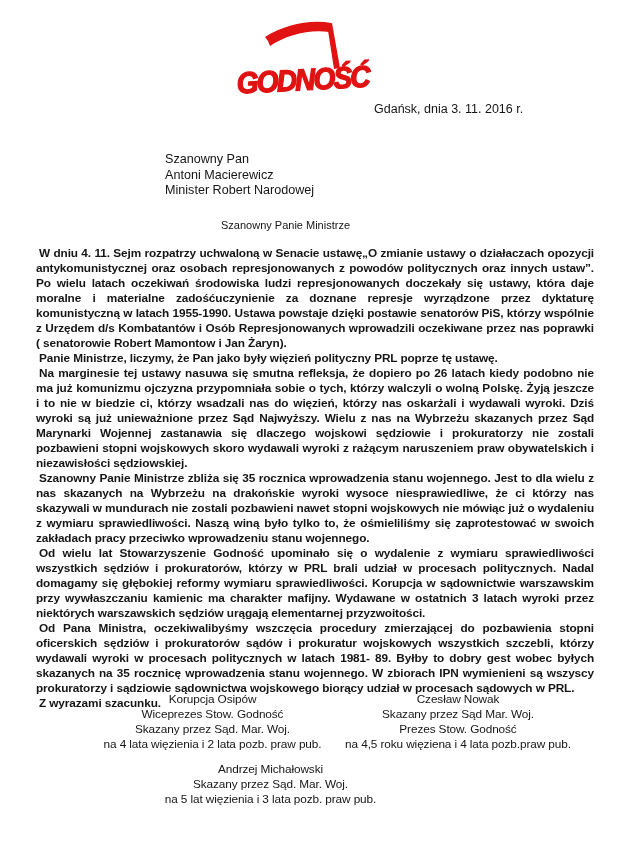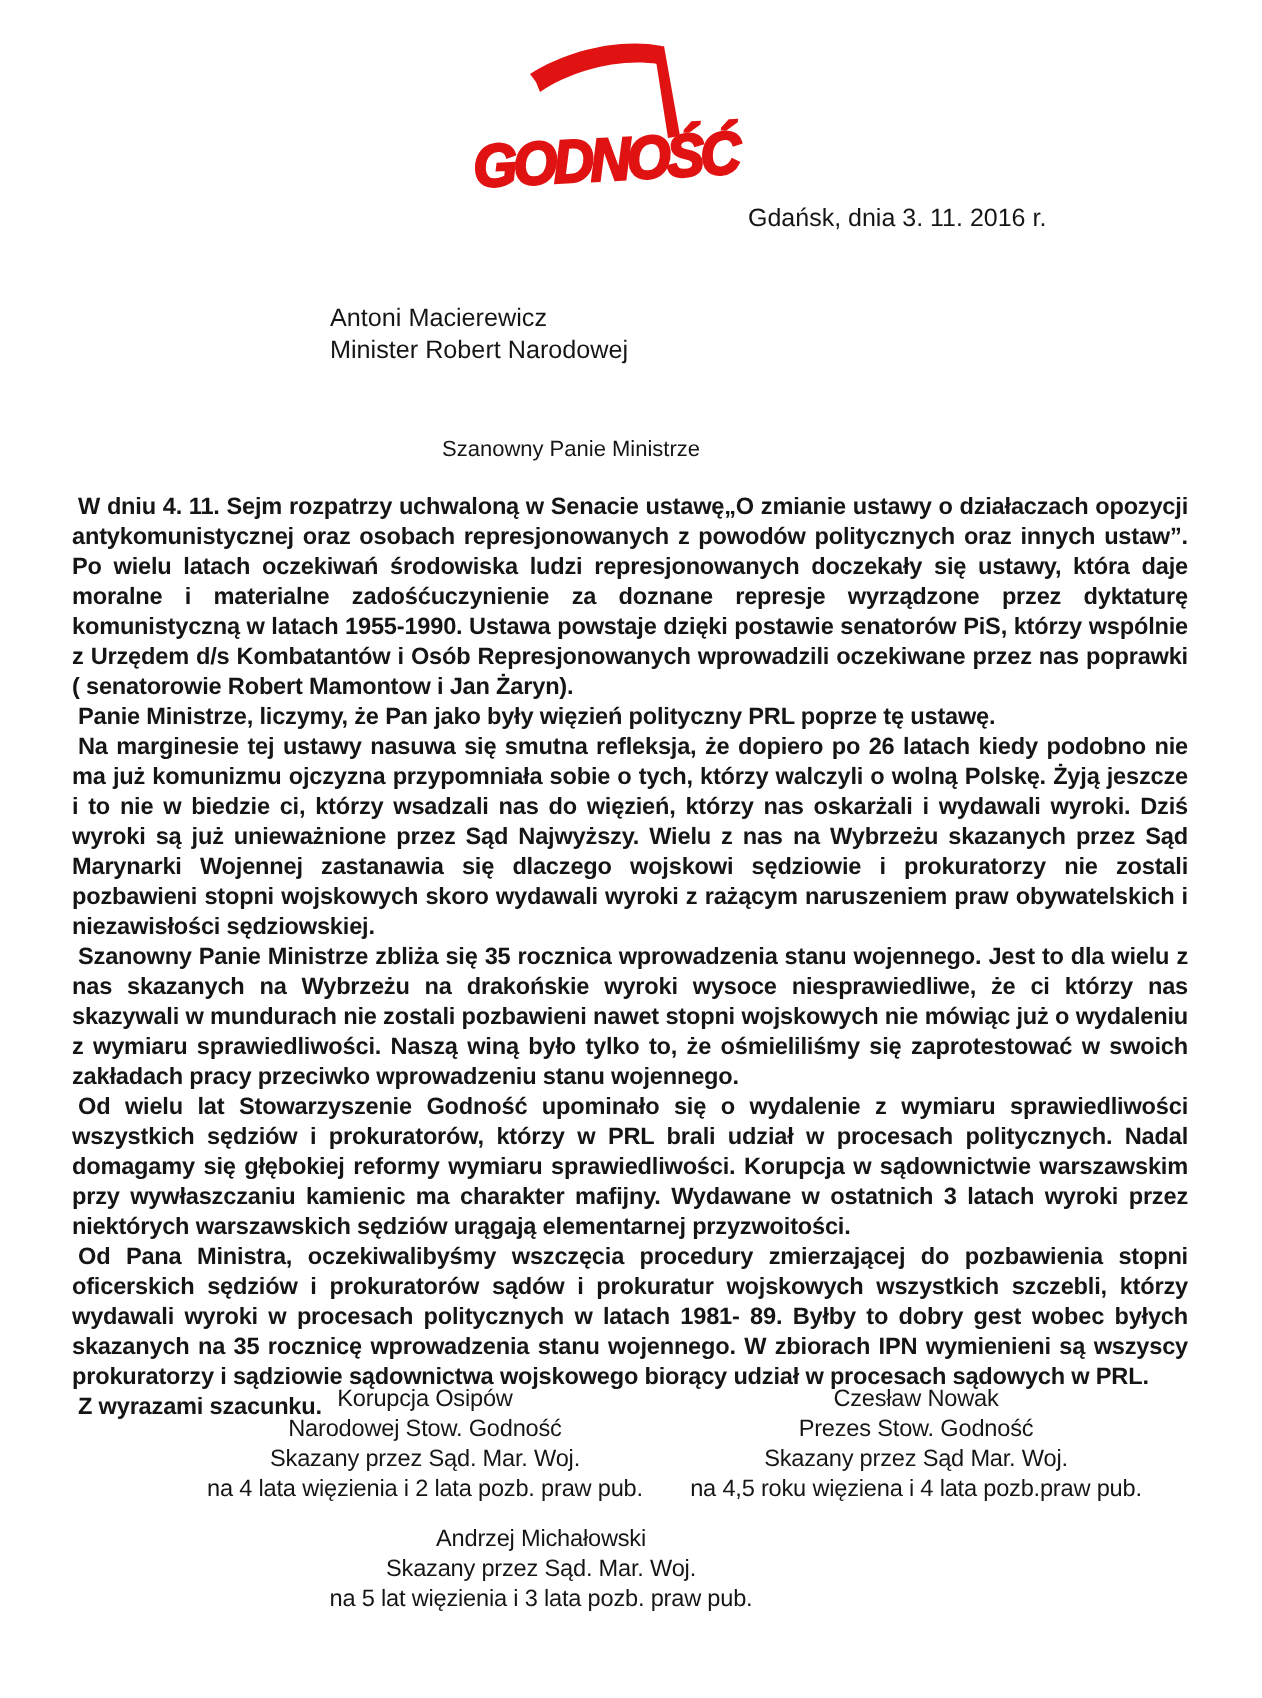--- a/index.html
+++ b/index.html
@@ -42,47 +42,48 @@
 
         <path d="M93,8 L98,7 L106,52 L100,53 Z"></path>
       </g>
       <text x="3" y="74" font-size="30" font-weight="bold" font-style="italic" fill="#e01212" stroke="#e01212" stroke-width="1.4" style="font-family:'Liberation Sans',sans-serif;letter-spacing:-2px" textLength="132" lengthAdjust="spacingAndGlyphs" transform="rotate(-3 70 70)">GODNOŚĆ</text>
     </svg>
   </div>
 
   <div class="dateline">Gdańsk, dnia 3. 11. 2016 r.</div>
 
   <div class="recipient">
+    <div>Szanowny Pan</div>
     <div>Antoni Macierewicz</div>
     <div>Minister Robert Narodowej</div>
   </div>
 
   <div class="salutation">Szanowny Panie Ministrze</div>
 
   <div class="letter-body">
     <p>W dniu 4. 11. Sejm rozpatrzy uchwaloną w Senacie ustawę„O zmianie ustawy o działaczach opozycji antykomunistycznej oraz osobach represjonowanych z powodów politycznych oraz innych ustaw”. Po wielu latach oczekiwań środowiska ludzi represjonowanych doczekały się ustawy, która daje moralne i materialne zadośćuczynienie za doznane represje wyrządzone przez dyktaturę komunistyczną w latach 1955-1990. Ustawa powstaje dzięki postawie senatorów PiS, którzy wspólnie z Urzędem d/s Kombatantów i Osób Represjonowanych wprowadzili oczekiwane przez nas poprawki ( senatorowie Robert Mamontow i Jan Żaryn).</p>
     <p>Panie Ministrze, liczymy, że Pan jako były więzień polityczny PRL poprze tę ustawę.</p>
     <p>Na marginesie tej ustawy nasuwa się smutna refleksja, że dopiero po 26 latach kiedy podobno nie ma już komunizmu ojczyzna przypomniała sobie o tych, którzy walczyli o wolną Polskę. Żyją jeszcze i to nie w biedzie ci, którzy wsadzali nas do więzień, którzy nas oskarżali i wydawali wyroki. Dziś wyroki są już unieważnione przez Sąd Najwyższy.  Wielu z nas na Wybrzeżu skazanych przez Sąd Marynarki Wojennej zastanawia się dlaczego wojskowi sędziowie i prokuratorzy nie zostali pozbawieni stopni wojskowych skoro wydawali wyroki z rażącym naruszeniem praw obywatelskich i niezawisłości sędziowskiej.</p>
     <p>Szanowny Panie Ministrze zbliża się 35 rocznica wprowadzenia stanu wojennego. Jest to dla wielu z nas skazanych na Wybrzeżu na drakońskie wyroki wysoce niesprawiedliwe, że ci którzy nas skazywali w mundurach nie zostali  pozbawieni nawet stopni wojskowych nie mówiąc już o wydaleniu z wymiaru sprawiedliwości.  Naszą winą było tylko to, że ośmieliliśmy się zaprotestować w swoich zakładach pracy przeciwko wprowadzeniu stanu wojennego.</p>
     <p>Od wielu lat Stowarzyszenie Godność upominało się o wydalenie z wymiaru sprawiedliwości wszystkich sędziów i prokuratorów, którzy w PRL brali udział w procesach politycznych. Nadal domagamy się głębokiej reformy wymiaru sprawiedliwości. Korupcja w sądownictwie warszawskim przy wywłaszczaniu kamienic ma charakter mafijny. Wydawane w ostatnich 3 latach wyroki przez niektórych warszawskich sędziów urągają elementarnej przyzwoitości.</p>
     <p>Od Pana Ministra, oczekiwalibyśmy wszczęcia procedury zmierzającej do pozbawienia stopni oficerskich sędziów i prokuratorów sądów i prokuratur wojskowych wszystkich szczebli, którzy wydawali wyroki w procesach politycznych w latach 1981- 89. Byłby to dobry gest wobec byłych skazanych na 35 rocznicę wprowadzenia stanu wojennego. W zbiorach IPN wymienieni są wszyscy prokuratorzy i sądziowie sądownictwa wojskowego biorący udział w procesach sądowych w PRL.</p>
     <p class="closing">Z wyrazami szacunku.</p>
   </div>
 
   <div class="sig sig-left">
     <div>Korupcja Osipów</div>
-    <div>Narodowej Stow. Godność</div>
+    <div>Wiceprezes Stow. Godność</div>
     <div>Skazany przez Sąd. Mar. Woj.</div>
     <div>na 4 lata więzienia i 2 lata pozb. praw pub.</div>
   </div>
 
   <div class="sig sig-right">
     <div>Czesław Nowak</div>
+    <div>Skazany przez Sąd Mar. Woj.</div>
     <div>Prezes Stow. Godność</div>
-    <div>Skazany przez Sąd Mar. Woj.</div>
     <div>na 4,5 roku więziena i 4 lata pozb.praw pub.</div>
   </div>
 
   <div class="sig sig-center">
     <div>Andrzej Michałowski</div>
     <div>Skazany przez Sąd. Mar. Woj.</div>
     <div>na 5 lat więzienia i 3 lata pozb. praw pub.</div>
   </div>
 
 </div>

